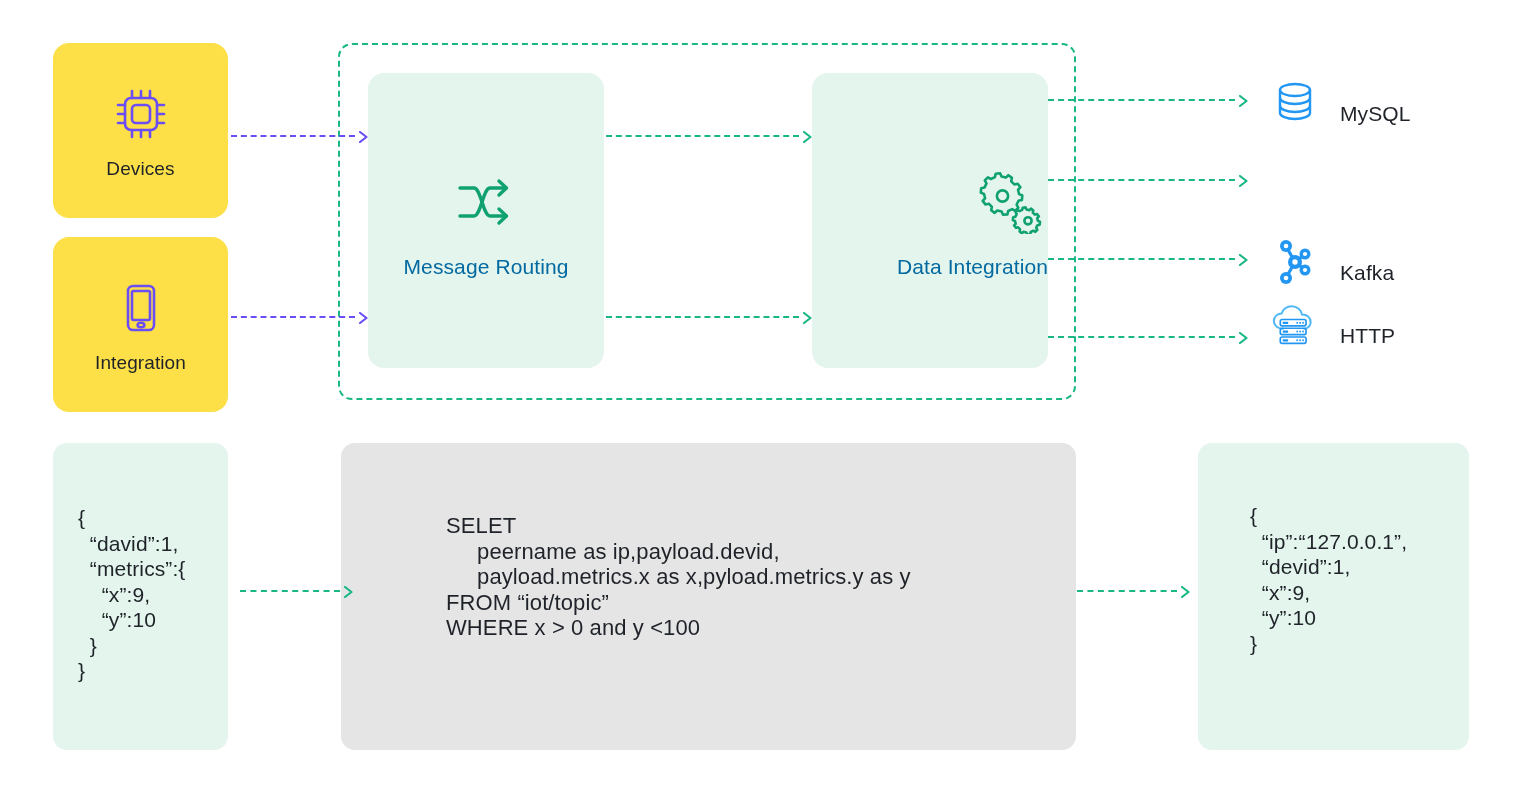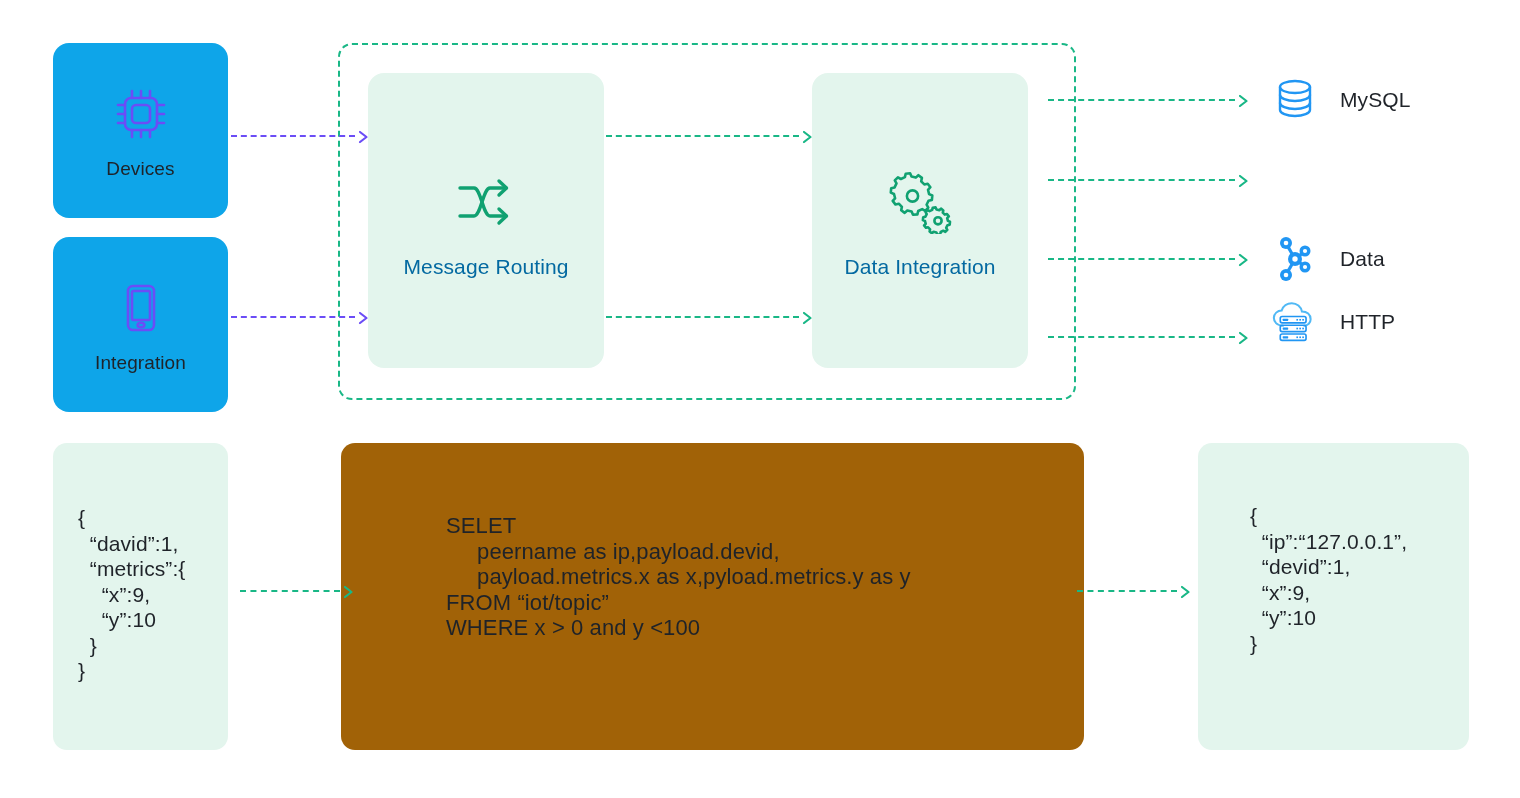--- a/index.html
+++ b/index.html
@@ -17,21 +17,21 @@
     height: 798px;
     background: #ffffff;
     overflow: hidden;
   }
 
   
   .src-card {
     position: absolute;
     width: 175px;
     height: 175px;
-    background: #0ea5e9;
+    background: #fde047;
     border-radius: 16px;
     display: flex;
     flex-direction: column;
     align-items: center;
     justify-content: center;
   }
   .src-card .icon-wrap {
     width: 62px;
     height: 62px;
     display: flex;
@@ -81,21 +81,21 @@
     color: #0369a1;
     letter-spacing: .1px;
     line-height: 1;
   }
 
   
   .sink-row {
     position: absolute;
     left: 1272px;
     display: flex;
-    align-items: center;
+    align-items: flex-end;
     gap: 22px;
     height: 52px;
     transform: translateY(-50%);
   }
   .sink-row .sink-icon {
     width: 46px;
     height: 46px;
     display: flex;
     align-items: center;
     justify-content: center;
@@ -133,21 +133,21 @@
   }
   .conn.purple .line { border-top-color: #6b4df6; }
   .conn.green  .line { border-top-color: #19b786; }
 
   
   .panel {
     position: absolute;
     border-radius: 14px;
   }
   .panel.mint { background: #e3f5ed; }
-  .panel.blue { background: #a16207; padding-left: 8px; }
+  .panel.blue { background: #e5e5e5; }
 
   .code-block {
     position: absolute;
     white-space: pre;
     color: #1f2329;
     font-family: "Liberation Sans", sans-serif;
     font-size: 21px;
     line-height: 25.5px;
     letter-spacing: .1px;
   }
@@ -201,21 +201,21 @@
       <svg width="64" height="56" viewBox="0 0 64 56" fill="none" stroke="#10a171" stroke-width="3.4" stroke-linecap="round" stroke-linejoin="round">
         <path d="M6 14 H20 C27 14 29 42 36 42 H52"></path>
         <path d="M6 42 H20 C27 42 29 14 36 14 H52"></path>
         <polyline points="45,7 52.5,14 45,21"></polyline>
         <polyline points="45,35 52.5,42 45,49"></polyline>
       </svg>
     </span>
     <span class="card-label">Message Routing</span>
   </div>
 
-  <div class="proc-card" style="left:812px; top:73px; width:216px; height:295px;">
+  <div class="proc-card" style="left:812px; top:73px; width:236px; height:295px;align-items:flex-end;">
     <span class="icon-wrap">
       <svg width="68" height="64" viewBox="0 0 68 64" fill="none" stroke="#10a171" stroke-width="2.6" stroke-linecap="round" stroke-linejoin="round">
         <path d="M25.5 6.5 l4.3 1.1 2.6 -2.4 3.5 2.7 -0.7 3.4 3.1 3.1 3.4 -0.7 2.7 3.5 -2.4 2.6 1.1 4.3 3.2 1.4 -0.4 4.4 -3.4 0.8 -1.9 4.0 1.7 3.0 -3.1 3.1 -3.0 -1.7 -4.0 1.9 -0.8 3.4 -4.4 0.4 -1.4 -3.2 -4.3 -1.1 -2.6 2.4 -3.5 -2.7 0.7 -3.4 -3.1 -3.1 -3.4 0.7 -2.7 -3.5 2.4 -2.6 -1.1 -4.3 -3.2 -1.4 0.4 -4.4 3.4 -0.8 1.9 -4.0 -1.7 -3.0 3.1 -3.1 3.0 1.7 4.0 -1.9 0.8 -3.4 4.4 -0.4 z"></path>
         <circle cx="26.5" cy="26" r="5.6"></circle>
         <path d="M50.5 39.5 l2.8 0.7 1.7 -1.6 2.3 1.8 -0.5 2.2 2.0 2.0 2.2 -0.5 1.8 2.3 -1.6 1.7 0.7 2.8 2.1 0.9 -0.3 2.9 -2.2 0.5 -1.3 2.6 1.1 2.0 -2.0 2.0 -2.0 -1.1 -2.6 1.3 -0.5 2.2 -2.9 0.3 -0.9 -2.1 -2.8 -0.7 -1.7 1.6 -2.3 -1.8 0.5 -2.2 -2.0 -2.0 -2.2 0.5 -1.8 -2.3 1.6 -1.7 -0.7 -2.8 -2.1 -0.9 0.3 -2.9 2.2 -0.5 1.3 -2.6 -1.1 -2.0 2.0 -2.0 2.0 1.1 2.6 -1.3 0.5 -2.2 2.9 -0.3 z"></path>
         <circle cx="52" cy="50.8" r="3.6"></circle>
       </svg>
     </span>
     <span class="card-label">Data Integration</span>
   </div>
@@ -251,21 +251,21 @@
         </g>
         <g fill="#ffffff">
           <circle cx="13" cy="8" r="2.3"></circle>
           <circle cx="13" cy="40" r="2.3"></circle>
           <circle cx="22" cy="24" r="2.7"></circle>
           <circle cx="32" cy="16" r="2.1"></circle>
           <circle cx="32" cy="32" r="2.1"></circle>
         </g>
       </svg>
     </span>
-    <span class="sink-label">Data</span>
+    <span class="sink-label">Kafka</span>
   </div>
 
   <div class="sink-row" style="top:322px;">
     <span class="sink-icon">
       <svg width="50" height="44" viewBox="0 0 50 44" fill="none">
         <path d="M12 26 C5 26 2 21.5 2 17.5 C2 13 6 9.5 10.5 9.5 C12 4.5 16.5 1.5 21.5 1.5 C27 1.5 31.5 5.5 32.5 10.5 C38 10.5 42 14 42 19 C42 23 39 26 35 26" stroke="#51b9f5" stroke-width="2.2" stroke-linecap="round"></path>
         <g>
           <rect x="9" y="16" width="28" height="7" rx="2" fill="none" stroke="#2196f3" stroke-width="1.8"></rect>
           <rect x="9" y="25.5" width="28" height="7" rx="2" fill="none" stroke="#2196f3" stroke-width="1.8"></rect>
           <rect x="9" y="35" width="28" height="7" rx="2" fill="none" stroke="#2196f3" stroke-width="1.8"></rect>

